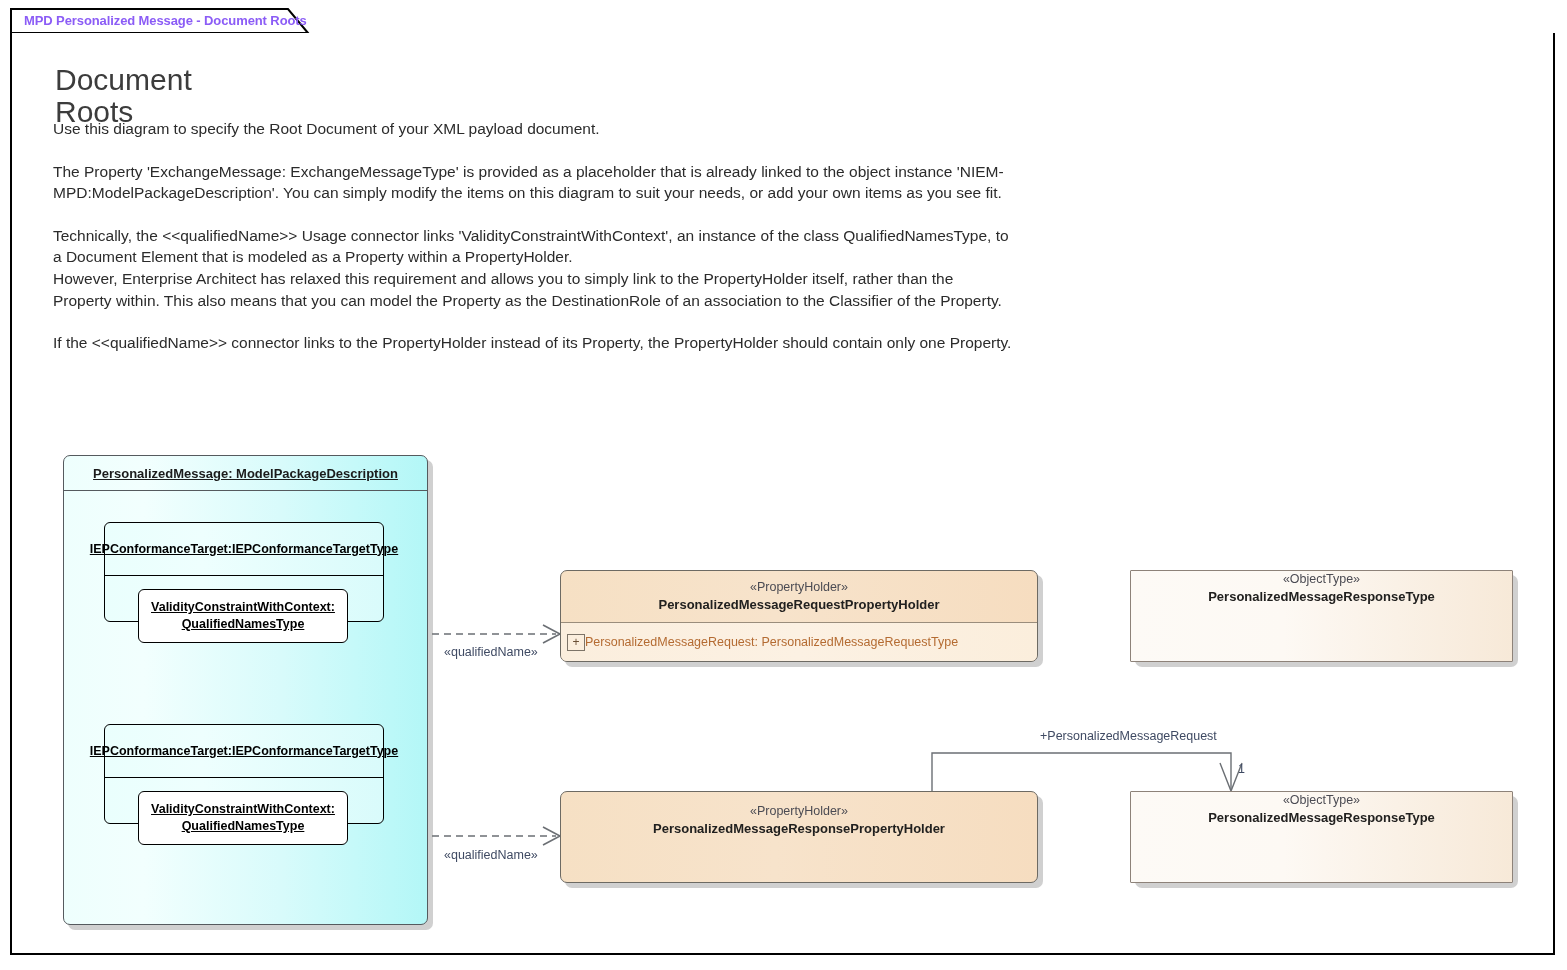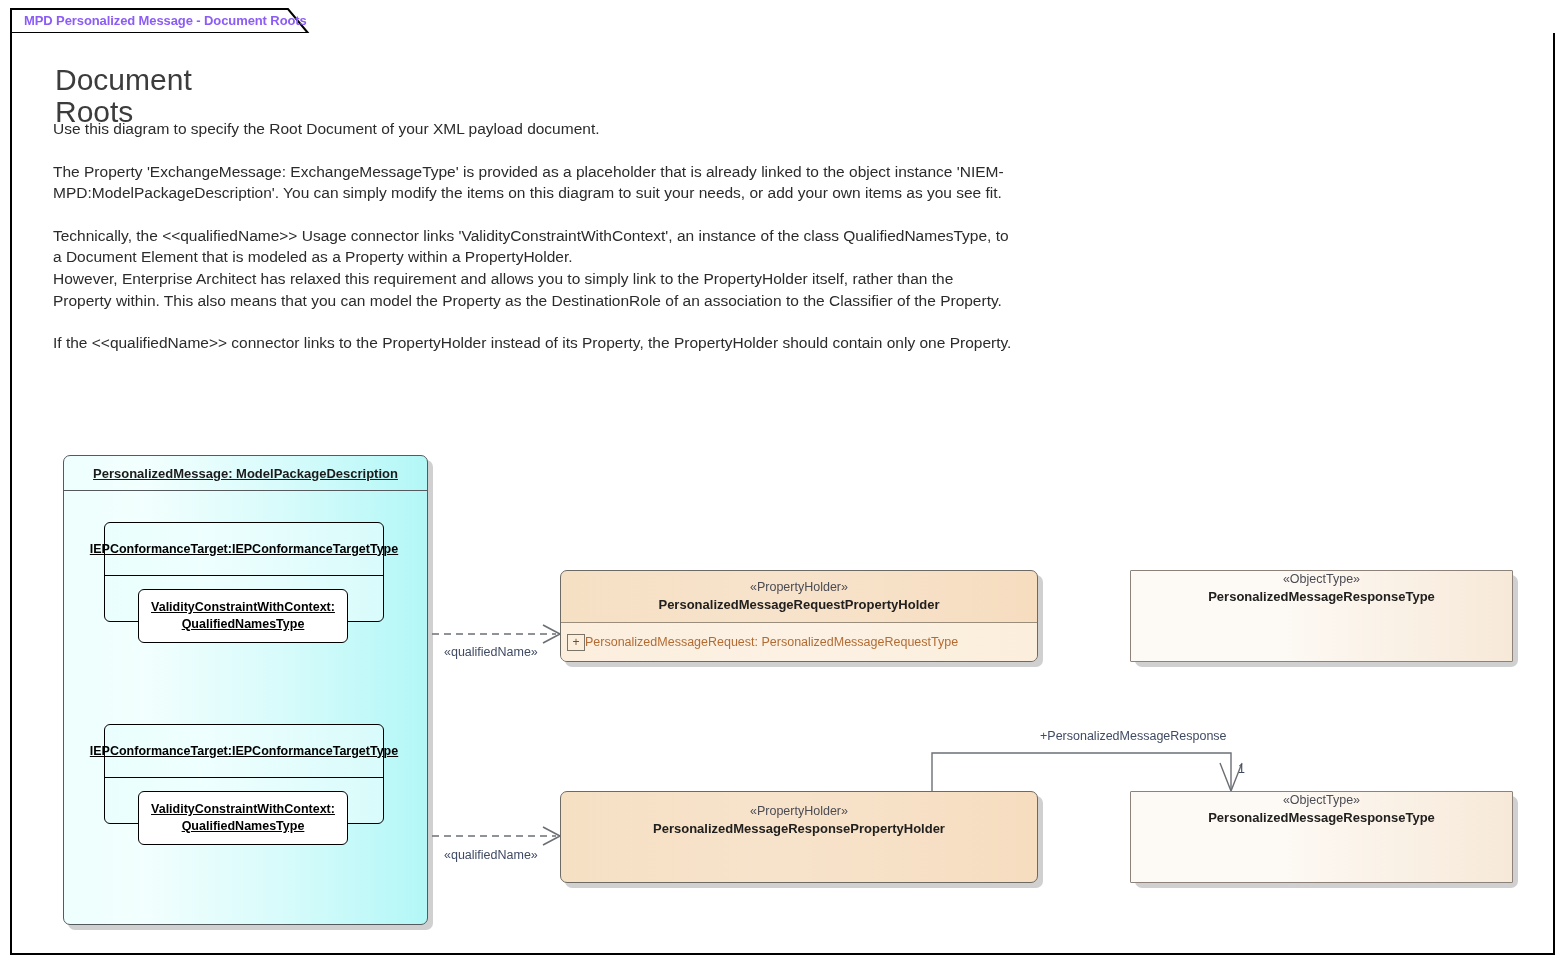--- a/index.html
+++ b/index.html
@@ -338,16 +338,16 @@
   </div>
 
   <div class="shadow" style="left:1135px; top:796px; width:383px; height:92px;"></div>
   <div class="shape ot" style="left:1130px; top:791px; width:383px; height:92px;">
     <div class="stereo">«ObjectType»</div>
     <div class="cls-name">PersonalizedMessageResponseType</div>
   </div>
 
   <div class="conn-label" style="left:444px; top:645px;">«qualifiedName»</div>
   <div class="conn-label" style="left:444px; top:848px;">«qualifiedName»</div>
-  <div class="conn-label" style="left:1040px; top:729px;">+PersonalizedMessageResponse</div>
+  <div class="conn-label" style="left:1040px; top:729px;">+PersonalizedMessageRequest</div>
   <div class="conn-label" style="left:1238px; top:762px;">1</div>
 
 </div>
 
 </body></html>

